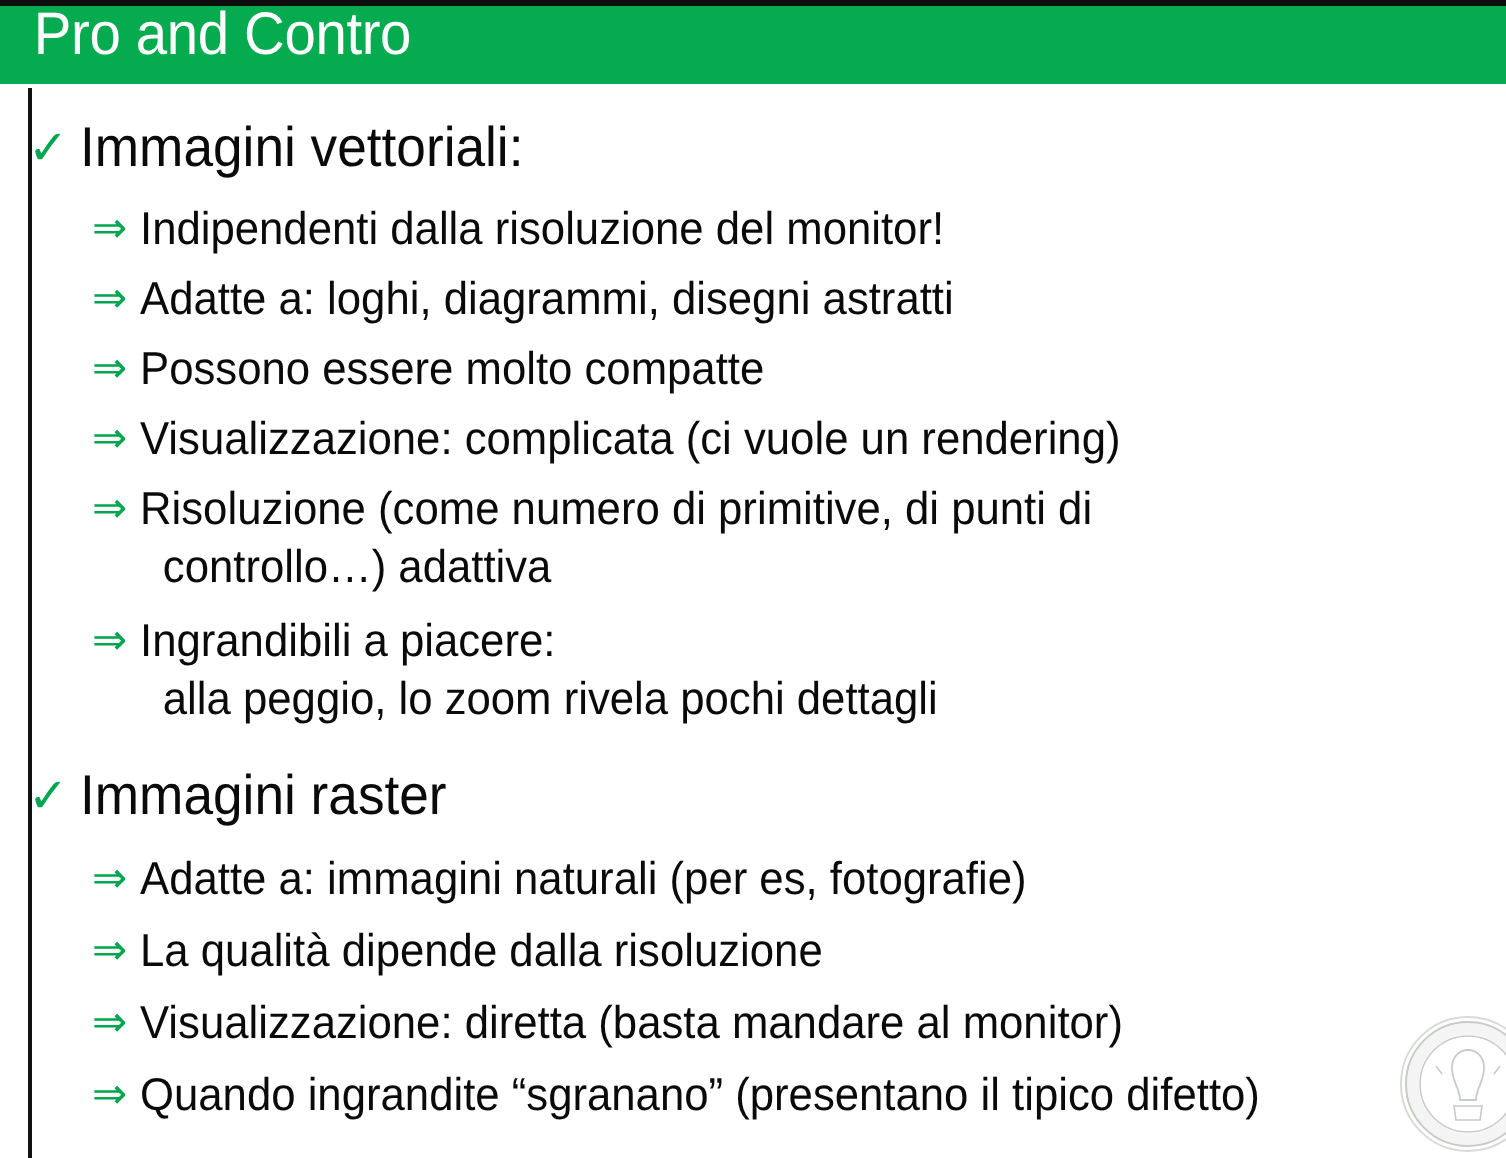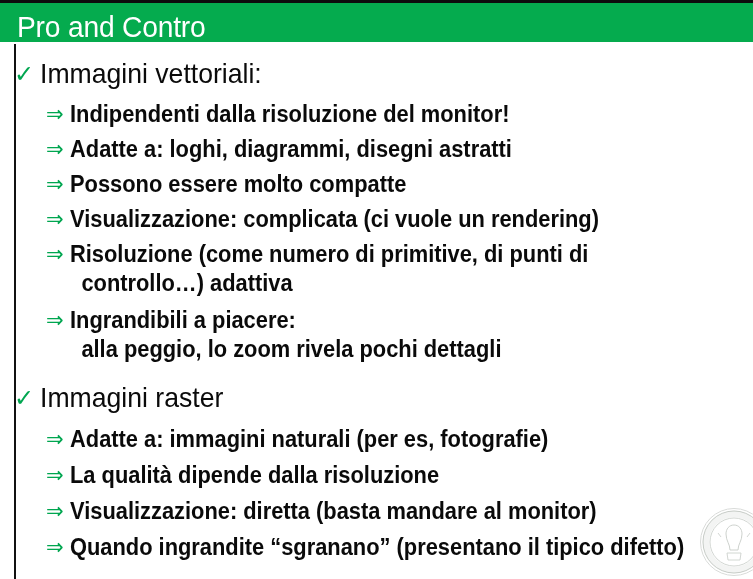--- a/index.html
+++ b/index.html
@@ -34,21 +34,21 @@
     background: #0d0d0d;
   }
   .title-bar {
     position: absolute;
     left: 0;
     top: 3px;
     width: 753px;
     height: 39px;
     background: #05ab4e;
     display: flex;
-    align-items: flex-end;
+    align-items: flex-start;
   }
   .title-text {
     color: #ffffff;
     font-size: 30px;
     line-height: 30px;
     letter-spacing: -0.2px;
     padding-left: 18px;
     font-family: "Liberation Sans", sans-serif;
     transform: scaleX(0.94);
     transform-origin: left center;
@@ -94,21 +94,20 @@
   .l2-arrow {
     color: #00a650;
     font-size: 21px;
     line-height: 29px;
     width: 24px;
     display: inline-block;
     font-family: "DejaVu Sans", sans-serif;
   }
   .l2-body {
     display: block;
-    font-weight: bold;
   }
   .l2-text {
     color: #0a0a0a;
     font-size: 23px;
     line-height: 29px;
     font-family: "Liberation Sans", sans-serif;
     transform: scaleX(0.95);
     transform-origin: left center;
     display: block;
     white-space: nowrap;

